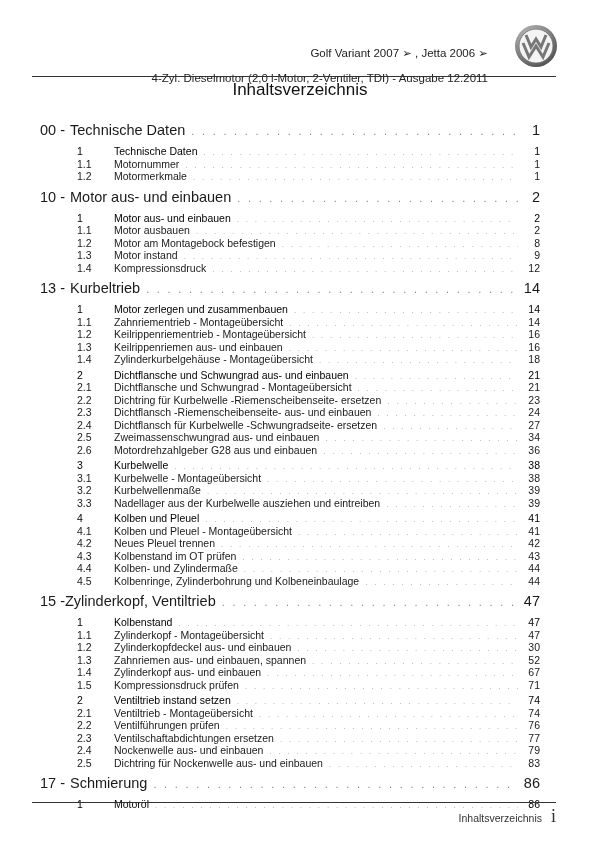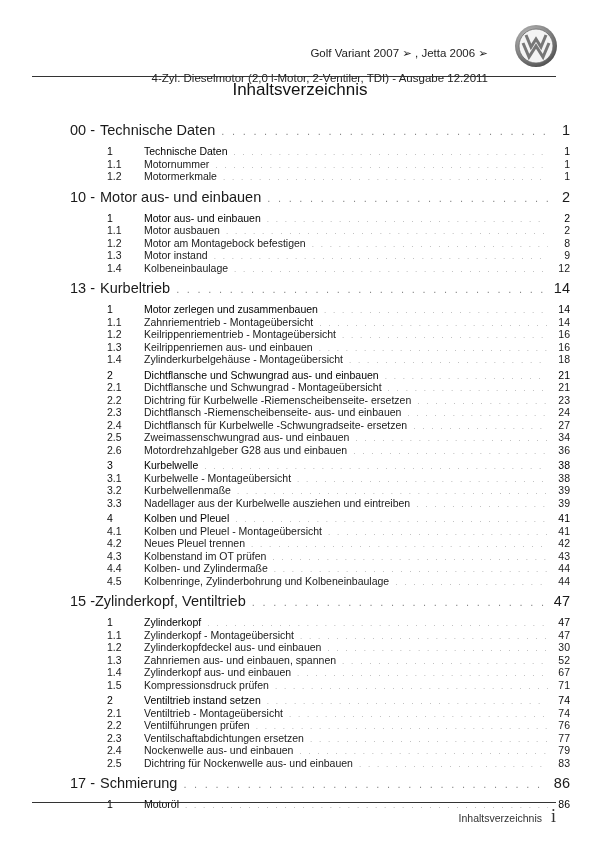--- a/index.html
+++ b/index.html
@@ -4,21 +4,21 @@
 <style>
   html, body { margin:0; padding:0; background:#fff; }
   body { width:600px; height:848px; position:relative; overflow:hidden;
          font-family:"Liberation Sans", sans-serif; color:#1a1a1a; }
   .header { position:absolute; left:32px; top:46px; width:524px; }
   .header-line1 { position:absolute; right:68px; top:0; font-size:11.5px; color:#222; white-space:nowrap; }
   .header-line2 { position:absolute; right:68px; top:26px; font-size:11.5px; color:#222; white-space:nowrap; }
   .header-rule { position:absolute; left:0; top:30px; width:524px; height:0; border-top:1.5px solid #333; }
   .logo { position:absolute; left:514px; top:24px; width:44px; height:44px; }
   .page-title { position:absolute; left:0; width:600px; top:80px; text-align:center; font-size:17px; color:#111; }
-  .toc { position:absolute; left:70px; top:116px; width:500px; }
+  .toc { position:absolute; left:40px; top:116px; width:500px; }
   .row { display:flex; align-items:baseline; white-space:nowrap; }
   .row .num { flex:0 0 auto; }
   .row .label { flex:0 0 auto; }
   .row .leader { flex:1 1 auto; overflow:hidden; margin:0 4px 0 6px; color:#888; letter-spacing:2.3px; }
   .row .leader::after { content:". . . . . . . . . . . . . . . . . . . . . . . . . . . . . . . . . . . . . . . . . . . . . . . . . . . . . . . . . . . . . . . . . . . . . . . . . . . . . . . . . . . . ."; }
   .row .page { flex:0 0 auto; text-align:right; min-width:18px; }
   .chapter { font-size:14.5px; height:20px; margin-top:6px; }
   .chapter .leader { font-size:11px; }
   .chapter .page { font-size:14.5px; }
   .section { font-size:10.5px; height:12.5px; padding-left:37px; }
@@ -104,21 +104,21 @@
       <span class="page">8</span>
     </div>
     <div class="row section">
       <span class="num">1.3</span>
       <span class="label">Motor instand</span>
       <span class="leader"></span>
       <span class="page">9</span>
     </div>
     <div class="row section">
       <span class="num">1.4</span>
-      <span class="label">Kolbeneinbaulage</span>
+      <span class="label">Kompressionsdruck</span>
       <span class="leader"></span>
       <span class="page">12</span>
     </div>
     <div class="row chapter">
       <span class="num">13 -</span>
       <span class="label" style="margin-left: 5px;">Kurbeltrieb</span>
       <span class="leader"></span>
       <span class="page">14</span>
     </div>
     <div class="row section major">
@@ -254,21 +254,21 @@
       <span class="page">44</span>
     </div>
     <div class="row chapter">
       <span class="num">15 -</span>
       <span class="label" style="">Zylinderkopf, Ventiltrieb</span>
       <span class="leader"></span>
       <span class="page">47</span>
     </div>
     <div class="row section major">
       <span class="num">1</span>
-      <span class="label">Zylinderkopf</span>
+      <span class="label">Kolbenstand</span>
       <span class="leader"></span>
       <span class="page">47</span>
     </div>
     <div class="row section">
       <span class="num">1.1</span>
       <span class="label">Zylinderkopf - Montageübersicht</span>
       <span class="leader"></span>
       <span class="page">47</span>
     </div>
     <div class="row section">

